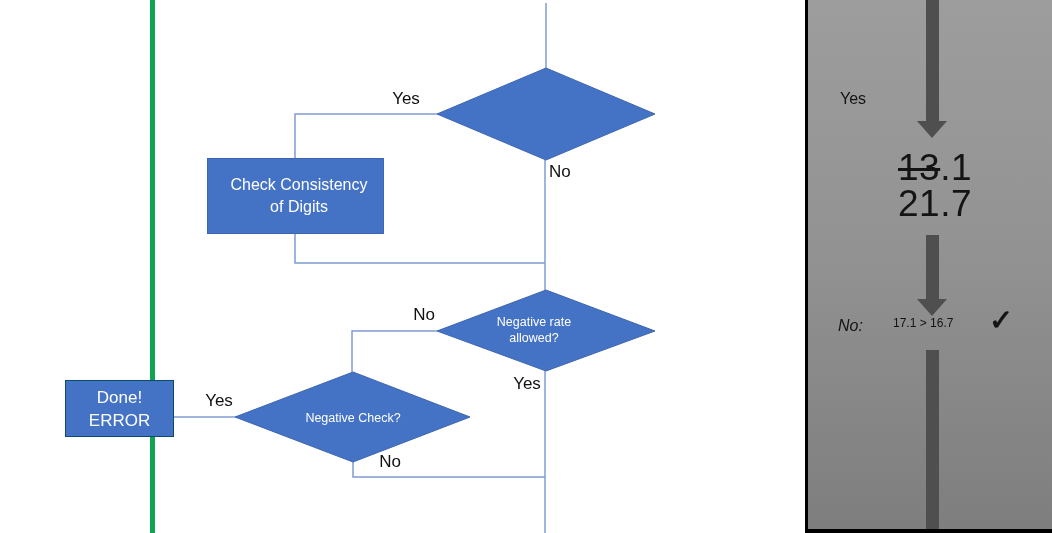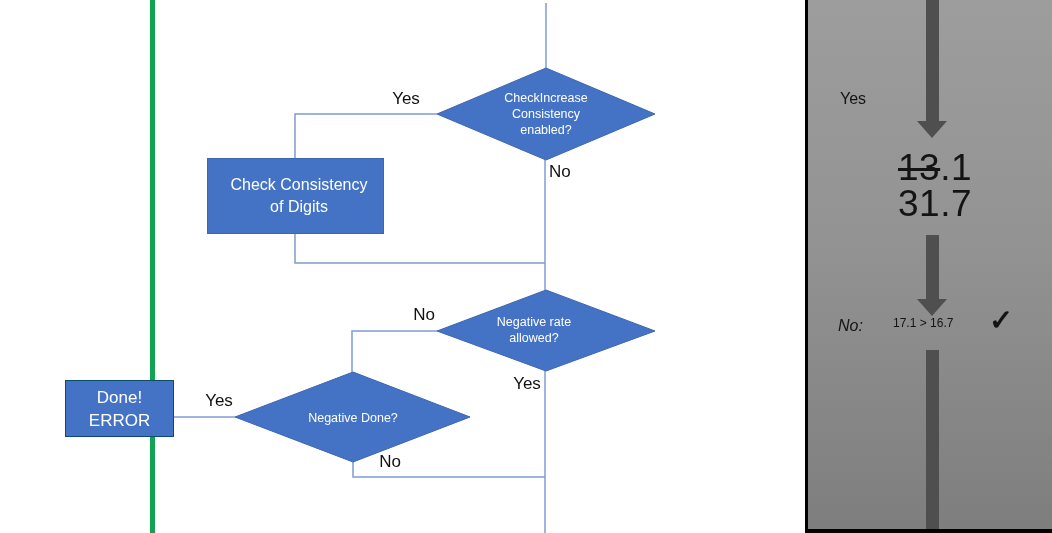--- a/index.html
+++ b/index.html
@@ -76,33 +76,30 @@
     <path class="conn" d="M545 160 V290"></path>
     <path class="conn" d="M437 331 H352 V372"></path>
     <path class="conn" d="M545 371 V533"></path>
     <path class="conn" d="M235 417 H174"></path>
     <path class="conn" d="M353 462 V477 H545"></path>
     <polygon class="diamond" points="437,114 546,68 655,114 546,160"></polygon>
     <polygon class="diamond" points="437,331 546,290 655,331 546,371"></polygon>
     <polygon class="diamond" points="235,417 353,372 470,417 353,462"></polygon>
   </svg>
 
-  <div class="node-label diamond-label" style="left:466px; top:90px;">CheckIncrease
-Consistency
-enabled?</div>
 
   <div class="process-box">
     <span>Check Consistency
 of Digits</span>
   </div>
 
   <div class="node-label diamond-label" style="left:454px; top:314px;">Negative rate
 allowed?</div>
 
-  <div class="node-label diamond-label" style="left:273px; top:410px;">Negative Done?</div>
+  <div class="node-label diamond-label" style="left:273px; top:410px;">Negative Check?</div>
 
   <div class="done-box">
     <span>Done!
 ERROR</span>
   </div>
 
   <div class="edge-label" style="left:384px; top:89px;">Yes</div>
   <div class="edge-label left-align" style="left:549px; top:162px;">No</div>
   <div class="edge-label" style="left:402px; top:305px;">No</div>
   <div class="edge-label" style="left:505px; top:374px;">Yes</div>
@@ -114,21 +111,21 @@
     <div class="arrow-shaft" style="left:118px; top:0; height:122px;"></div>
     <div class="arrow-head" style="left:109px; top:121px;"></div>
 
     <div class="txt panel-yes">Yes</div>
 
 
     <div class="txt big-numbers">
       <div>
         <span class="strike">13</span><span>.1</span>
       </div>
-      <div>31.7</div>
+      <div>21.7</div>
     </div>
 
     <div class="arrow-shaft" style="left:118px; top:235px; height:65px;"></div>
     <div class="arrow-head" style="left:109px; top:299px;"></div>
 
     <div class="txt result-no">No:</div>
     <div class="txt result-cmp">17.1 &gt; 16.7</div>
     <div class="txt check">✓</div>
 
     <div class="arrow-shaft" style="left:118px; top:350px; height:179px;"></div>

